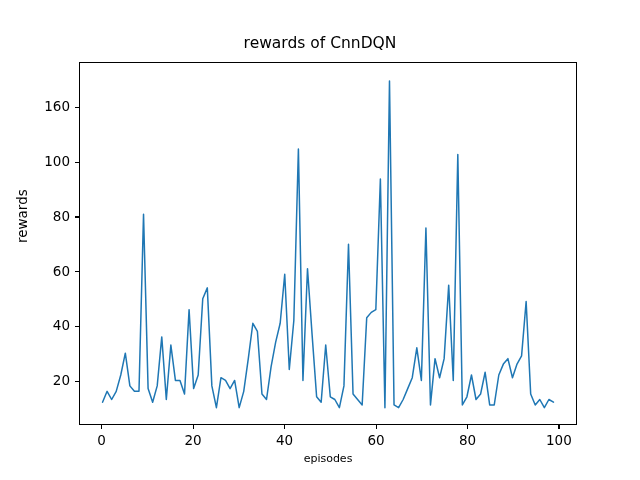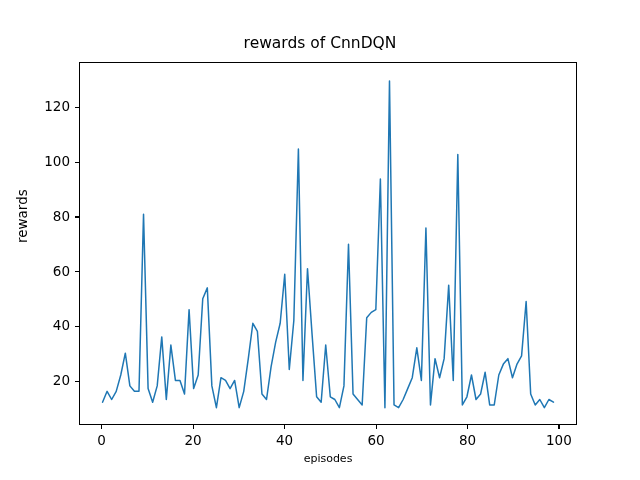--- a/index.html
+++ b/index.html
@@ -102,21 +102,21 @@
 
 <div id="figure">
 
   <div id="chart-title">rewards of CnnDQN</div>
 
   <div id="ylabel">rewards</div>
 
   <div id="xlabel">episodes</div>
 
   <div id="ytick-labels">
-      <div class="ytick-label" style="left: 0px; width: 70px; top: 98.4434px;">120</div>
+      <div class="ytick-label" style="left: 0px; width: 70px; top: 98.4434px;">160</div>
       <div class="ytick-label" style="left: 0px; width: 70px; top: 153.195px;">100</div>
       <div class="ytick-label" style="left: 0px; width: 70px; top: 207.946px;">80</div>
       <div class="ytick-label" style="left: 0px; width: 70px; top: 262.697px;">60</div>
       <div class="ytick-label" style="left: 0px; width: 70px; top: 317.448px;">40</div>
       <div class="ytick-label" style="left: 0px; width: 70px; top: 372.199px;">20</div>
     </div>
   <div id="xtick-labels">
       <div class="xtick-label" style="left: 71.6364px; width: 60px; top: 432px;">0</div>
       <div class="xtick-label" style="left: 163.096px; width: 60px; top: 432px;">20</div>
       <div class="xtick-label" style="left: 254.556px; width: 60px; top: 432px;">40</div>

